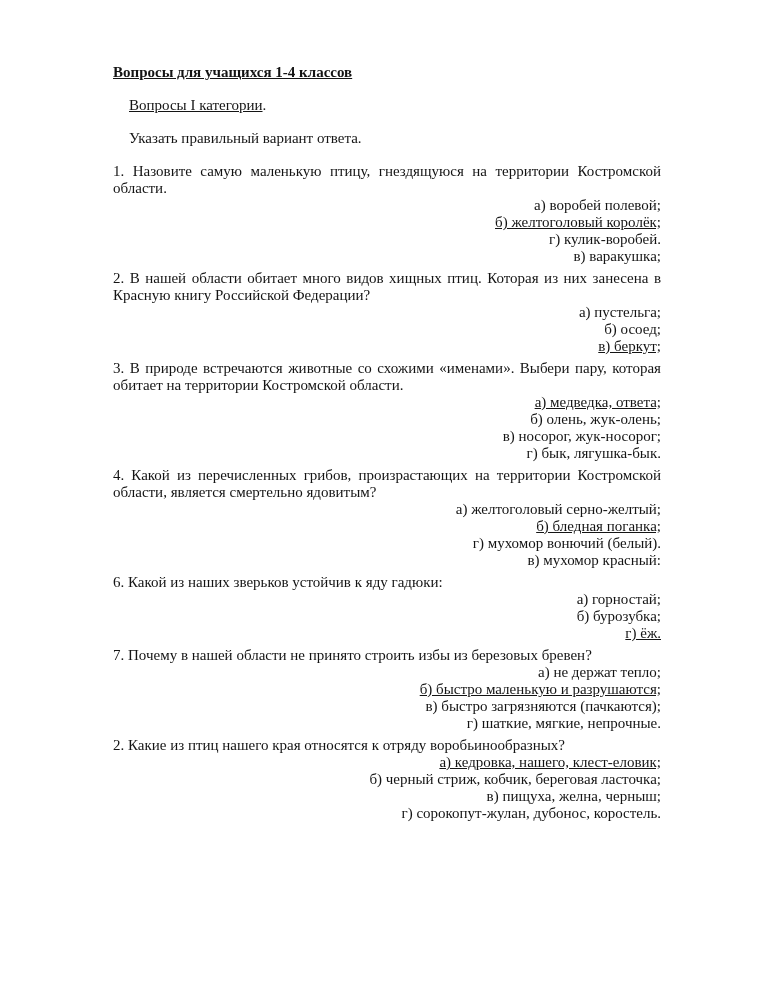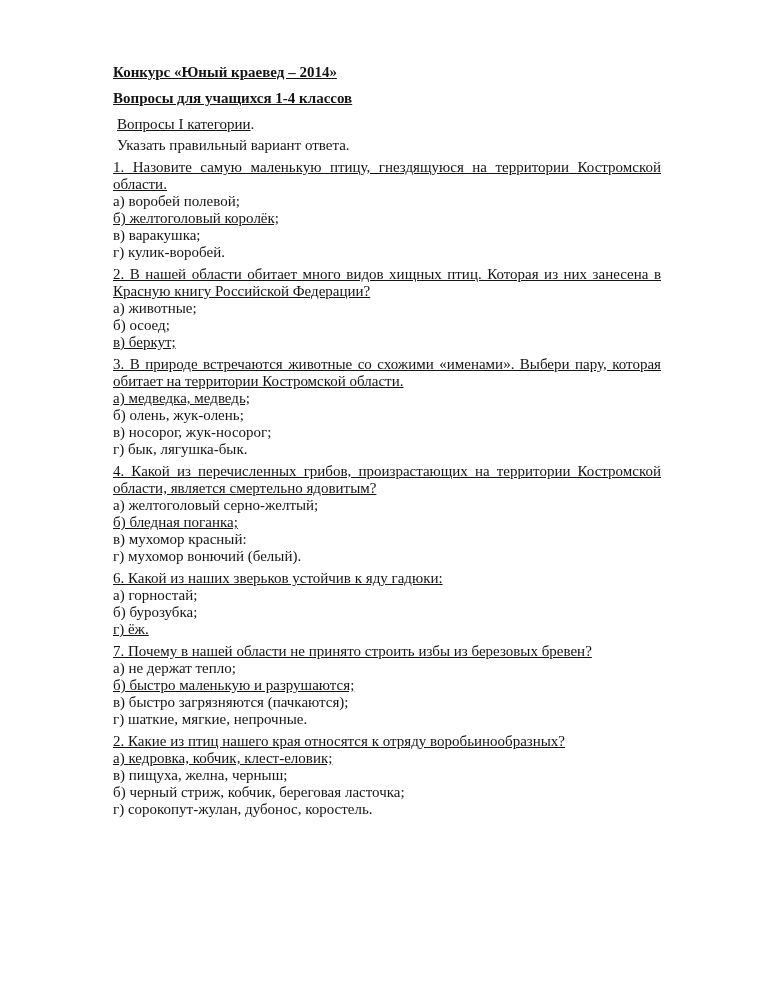--- a/index.html
+++ b/index.html
@@ -21,83 +21,82 @@
   }
   .doc-title,
   .doc-subtitle {
     font-size: 15px;
     line-height: 17px;
     font-weight: 700;
     text-decoration: underline;
     margin-bottom: 9px;
   }
   .category-block { margin-bottom: 5px; }
-  .category-block p { margin: 4px; }
+  .category-block p { margin: 16px; }
   .underline { text-decoration: underline; }
   .question { margin-bottom: 5px; }
-  .q-text { text-align: justify; text-decoration: underline; }
-  .option { text-align: left; }
+  .q-text { text-align: justify; }
+  .option { text-align: right; }
 </style>
 </head>
 <body>
 
 <div class="page">
 
-  <h1 class="doc-title">Конкурс «Юный краевед – 2014»</h1>
 
   <h2 class="doc-subtitle">Вопросы для учащихся 1-4 классов</h2>
 
   <div class="category-block">
     <p><span class="underline">Вопросы I категории</span><span>.</span></p>
     <p>Указать правильный вариант ответа.</p>
   </div>
 
   <section>
       <article class="question">
         <p class="q-text">1. Назовите самую маленькую птицу, гнездящуюся на территории Костромской области.</p>
         <p class="option">а) воробей полевой;</p>
         <p class="option underline">б) желтоголовый королёк;</p>
+        <p class="option">г) кулик-воробей.</p>
         <p class="option">в) варакушка;</p>
-        <p class="option">г) кулик-воробей.</p>
       </article>
       <article class="question">
         <p class="q-text">2. В нашей области обитает много видов хищных птиц. Которая из них занесена в Красную книгу Российской Федерации?</p>
-        <p class="option">а) животные;</p>
+        <p class="option">а) пустельга;</p>
         <p class="option">б) осоед;</p>
         <p class="option underline">в) беркут;</p>
       </article>
       <article class="question">
         <p class="q-text">3. В природе встречаются животные со схожими «именами». Выбери пару, которая обитает на территории Костромской области.</p>
-        <p class="option underline">а) медведка, медведь;</p>
+        <p class="option underline">а) медведка, ответа;</p>
         <p class="option">б) олень, жук-олень;</p>
         <p class="option">в) носорог, жук-носорог;</p>
         <p class="option">г) бык, лягушка-бык.</p>
       </article>
       <article class="question">
         <p class="q-text">4. Какой из перечисленных грибов, произрастающих на территории Костромской области, является смертельно ядовитым?</p>
         <p class="option">а) желтоголовый серно-желтый;</p>
         <p class="option underline">б) бледная поганка;</p>
+        <p class="option">г) мухомор вонючий (белый).</p>
         <p class="option">в) мухомор красный:</p>
-        <p class="option">г) мухомор вонючий (белый).</p>
       </article>
       <article class="question">
         <p class="q-text">6. Какой из наших зверьков устойчив к яду гадюки:</p>
         <p class="option">а) горностай;</p>
         <p class="option">б) бурозубка;</p>
         <p class="option underline">г) ёж.</p>
       </article>
       <article class="question">
         <p class="q-text">7. Почему в нашей области не принято строить избы из березовых бревен?</p>
         <p class="option">а) не держат тепло;</p>
         <p class="option underline">б) быстро маленькую и разрушаются;</p>
         <p class="option">в) быстро загрязняются (пачкаются);</p>
         <p class="option">г) шаткие, мягкие, непрочные.</p>
       </article>
       <article class="question">
         <p class="q-text">2. Какие из птиц нашего края относятся к отряду воробьинообразных?</p>
-        <p class="option underline">а) кедровка, кобчик, клест-еловик;</p>
+        <p class="option underline">а) кедровка, нашего, клест-еловик;</p>
+        <p class="option">б) черный стриж, кобчик, береговая ласточка;</p>
         <p class="option">в) пищуха, желна, черныш;</p>
-        <p class="option">б) черный стриж, кобчик, береговая ласточка;</p>
         <p class="option">г) сорокопут-жулан, дубонос, коростель.</p>
       </article>
     </section>
 
 </div>
 
 </body></html>

